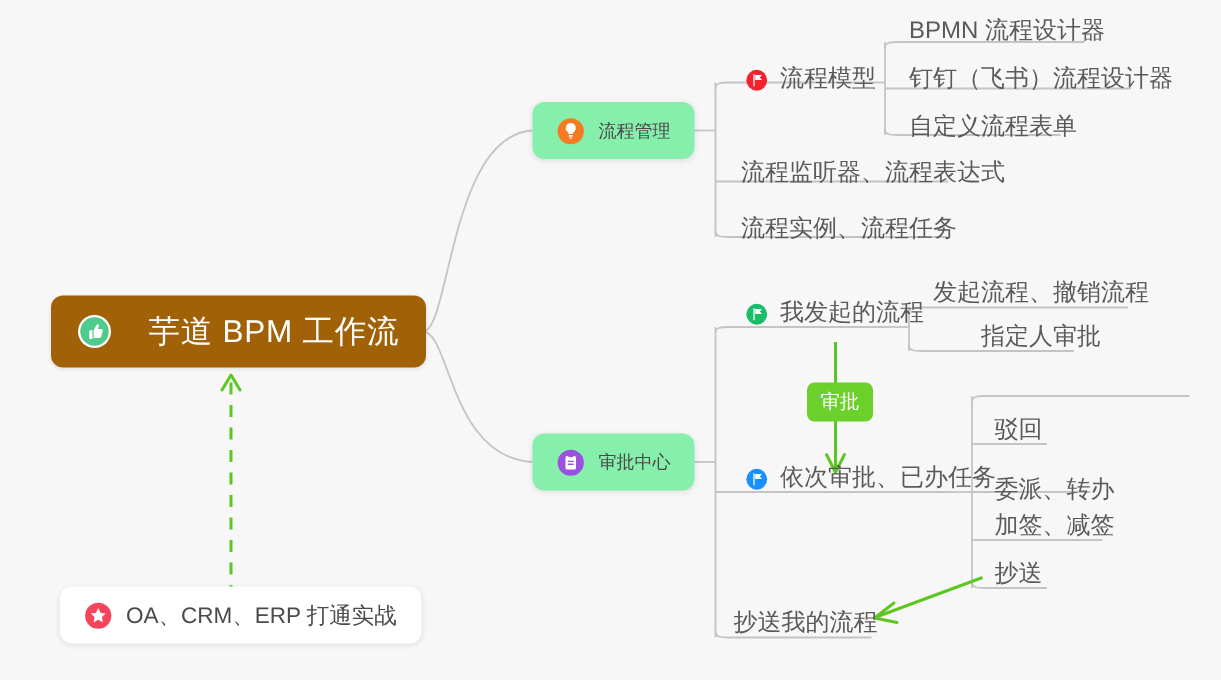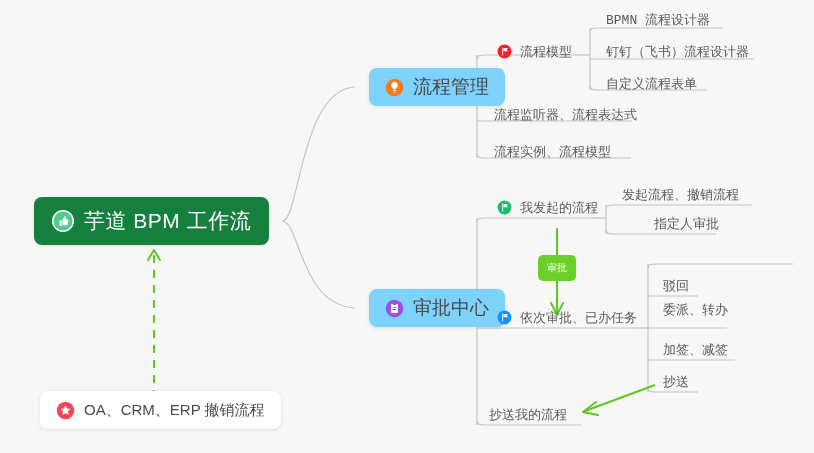--- a/index.html
+++ b/index.html
@@ -32,76 +32,75 @@
   .node {
     position: absolute;
     display: flex;
     align-items: center;
     box-sizing: border-box;
     white-space: nowrap;
   }
 
   
   .root-node {
-    background: #15803d;
+    background: #a16207;
     border-radius: 8px;
     padding: 0 18px;
     height: 48px;
     color: #ffffff;
     font-size: 21px;
     letter-spacing: 0.5px;
     box-shadow: 0 1px 3px rgba(0,0,0,0.10);
+    gap: 15px;
   }
   .root-node .label { margin-left: 10px; }
 
   
   .card-node {
-    background: #7dd3fc;
+    background: #86efac;
     border-radius: 8px;
     padding: 0 16px;
     height: 38px;
     color: #4a4a4a;
-    font-size: 19px;
+    font-size: 12px;
     box-shadow: 0 1px 4px rgba(0,0,0,0.10);
-    margin-left: 14px;
   }
   .card-node .label { margin-left: 9px; }
 
   
   .foot-node {
     background: #ffffff;
     border-radius: 8px;
     padding: 0 16px;
     height: 38px;
     color: #4a4a4a;
     font-size: 15px;
     box-shadow: 0 1px 4px rgba(0,0,0,0.10);
   }
   .foot-node .label { margin-left: 9px; }
 
   
   .text-node {
     color: #5a5a5a;
-    font-size: 13px;
+    font-size: 16px;
     padding: 0 3px 4px 3px;
     height: 22px;
-    align-items: flex-start;
-    font-family: Liberation Mono, monospace;
+    align-items: center;
   }
   .text-node .label { line-height: 18px; }
   .text-node.with-icon .label { margin-left: 8px; }
 
   
   .tag-node {
     background: #6bd02a;
     border-radius: 5px;
     height: 26px;
     padding: 0 9px;
     color: #ffffff;
-    font-size: 10px;
+    font-size: 13px;
     justify-content: center;
   }
 
   
   .icon {
     display: inline-flex;
     align-items: center;
     justify-content: center;
     flex: none;
   }
@@ -180,21 +179,21 @@
     <span class="label">芋道 BPM 工作流</span>
   </div>
 
   <div class="node foot-node" style="left:40px; top:391px;">
     <span class="icon">
       <svg width="19" height="19" viewBox="0 0 20 20">
         <circle cx="10" cy="10" r="9.2" fill="#f5455c"></circle>
         <path d="M10 4.6l1.6 3.3 3.6.5-2.6 2.5.6 3.6-3.2-1.7-3.2 1.7.6-3.6-2.6-2.5 3.6-.5z" fill="#ffffff"></path>
       </svg>
     </span>
-    <span class="label">OA、CRM、ERP 撤销流程</span>
+    <span class="label">OA、CRM、ERP 打通实战</span>
   </div>
 
   <div class="node card-node" style="left:355px; top:68px;">
     <span class="icon">
       <svg width="19" height="19" viewBox="0 0 20 20">
         <circle cx="10" cy="10" r="9.2" fill="#f57a22"></circle>
         <path d="M10 4.2a3.5 3.5 0 0 1 2.1 6.3c-.4.3-.6.7-.6 1.1v.3h-3v-.3c0-.4-.2-.8-.6-1.1A3.5 3.5 0 0 1 10 4.2z" fill="#ffffff"></path>
         <rect x="8.6" y="12.7" width="2.8" height="1.1" rx="0.5" fill="#ffffff"></rect>
         <rect x="9" y="14.3" width="2" height="1" rx="0.5" fill="#ffffff"></rect>
       </svg>
@@ -220,21 +219,21 @@
     <span class="label">钉钉（飞书）流程设计器</span>
   </div>
   <div class="node text-node" style="left:603px; top:76px;">
     <span class="label">自定义流程表单</span>
   </div>
 
   <div class="node text-node" style="left:491px; top:107px;">
     <span class="label">流程监听器、流程表达式</span>
   </div>
   <div class="node text-node" style="left:491px; top:144px;">
-    <span class="label">流程实例、流程模型</span>
+    <span class="label">流程实例、流程任务</span>
   </div>
 
   <div class="node card-node" style="left:355px; top:289px;text-align:center;">
     <span class="icon">
       <svg width="19" height="19" viewBox="0 0 20 20">
         <circle cx="10" cy="10" r="9.2" fill="#9b51e0"></circle>
         <rect x="6.3" y="5.2" width="7.4" height="9.6" rx="1.2" fill="#ffffff"></rect>
         <rect x="8.2" y="4" width="3.6" height="2.2" rx="0.9" fill="#9b51e0"></rect>
         <rect x="7.8" y="8.6" width="4.4" height="0.9" rx="0.45" fill="#9b51e0"></rect>
         <rect x="7.8" y="10.6" width="4.4" height="0.9" rx="0.45" fill="#9b51e0"></rect>
@@ -272,21 +271,21 @@
         <path d="M5.6 3.8h.9v8.4h-.9z" fill="#ffffff"></path>
         <path d="M6.9 4.2h4.3c.3 0 .4.3.2.5L10.1 6l1.3 1.3c.2.2.1.5-.2.5H6.9z" fill="#ffffff"></path>
       </svg>
     </span>
     <span class="label">依次审批、已办任务</span>
   </div>
 
   <div class="node text-node" style="left:660px; top:278px;">
     <span class="label">驳回</span>
   </div>
-  <div class="node text-node" style="left:660px; top:302px;">
+  <div class="node text-node" style="left:660px; top:318px;">
     <span class="label">委派、转办</span>
   </div>
   <div class="node text-node" style="left:660px; top:342px;">
     <span class="label">加签、减签</span>
   </div>
   <div class="node text-node" style="left:660px; top:374px;">
     <span class="label">抄送</span>
   </div>
 
   <div class="node text-node" style="left:486px; top:407px;">

